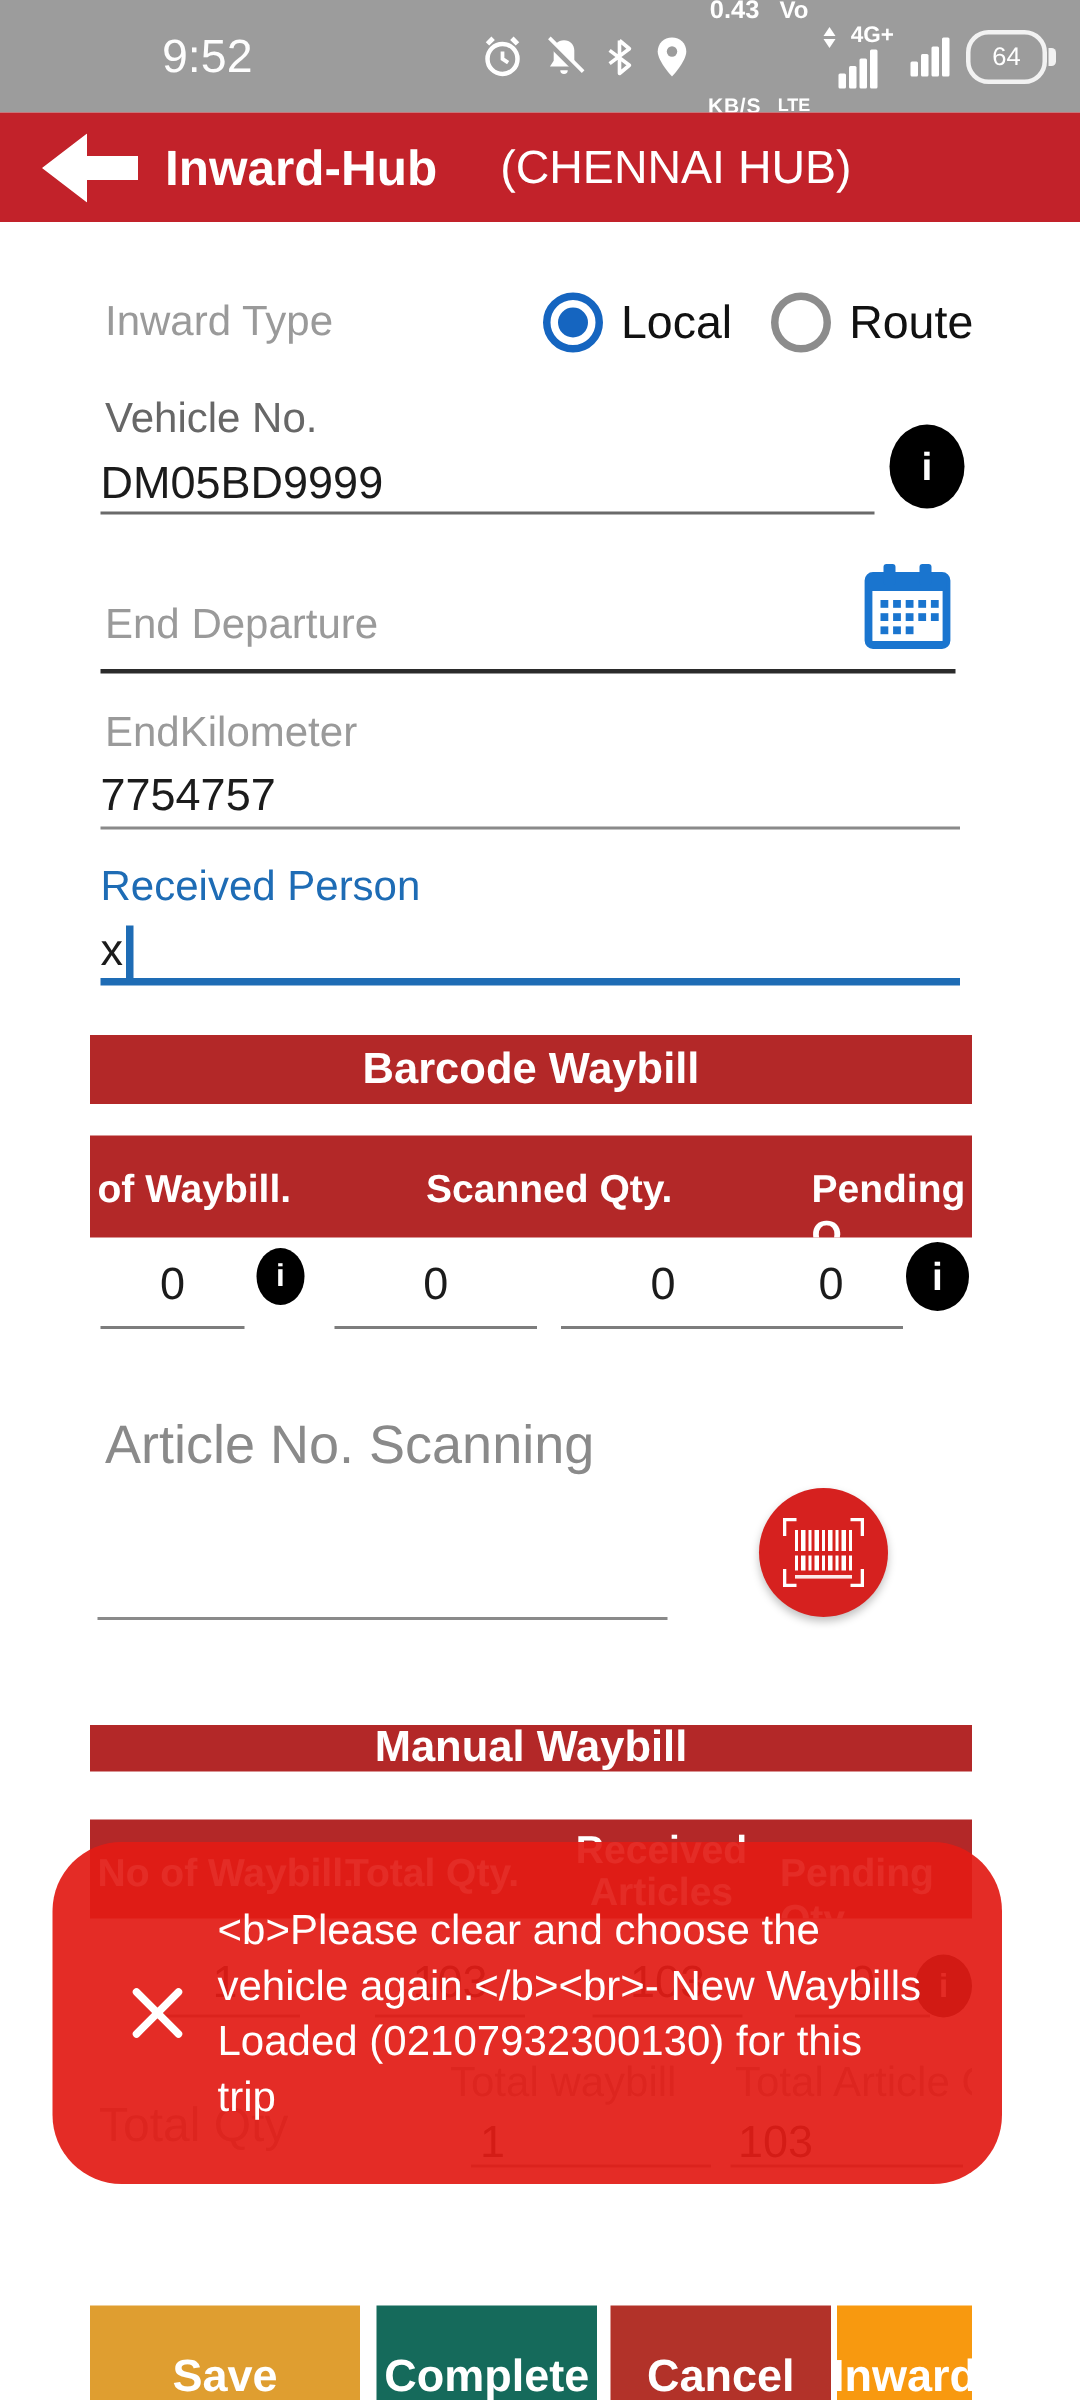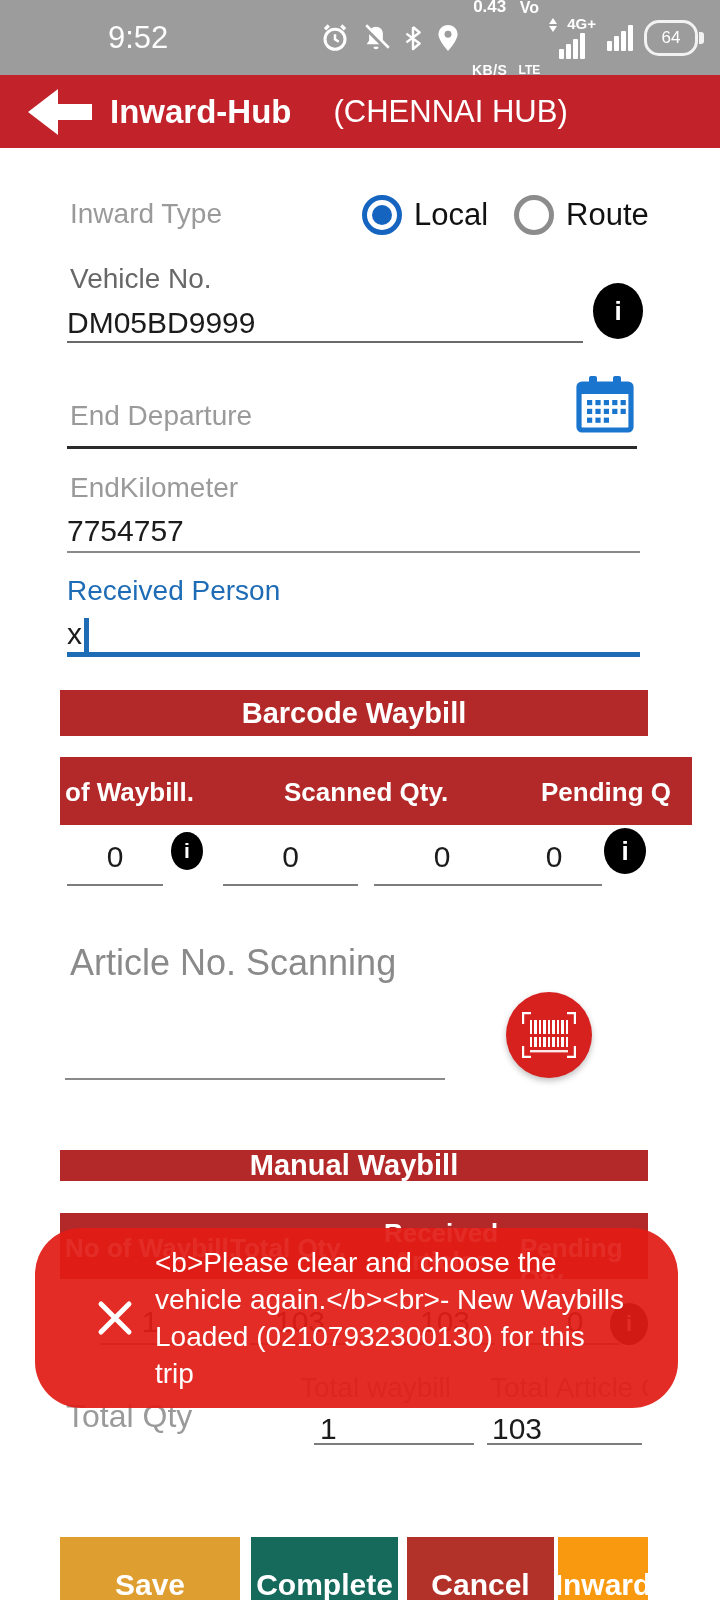--- a/index.html
+++ b/index.html
@@ -46,21 +46,21 @@
   .radio-lbl{font-size:31px;color:#111;}
   .cursor{display:inline-block;width:5px;height:36px;background:#1e6cb5;vertical-align:middle;margin-left:2px;}
   .infoicon{background:#000;border-radius:50%;display:flex;align-items:center;justify-content:center;color:#fff;font-weight:bold;font-size:26px;}
   
   .banner{left:60px;width:588px;display:flex;align-items:center;justify-content:center;color:#fff;font-weight:bold;font-size:29px;}
   .band{left:60px;width:588px;overflow:hidden;color:#fff;font-weight:bold;font-size:26px;}
   .band span{position:absolute;}
   
   .scan-btn{left:506px;top:992px;width:86px;height:86px;border-radius:50%;display:flex;align-items:center;justify-content:center;box-shadow:0 3px 6px rgba(0,0,0,.25);}
   
-  .toast{left:35px;top:1228px;width:633px;height:180px;border-radius:46px;z-index:10;display:flex;align-items:center;padding-left:10px;}
+  .toast{left:35px;top:1228px;width:633px;height:228px;border-radius:46px;z-index:10;display:flex;align-items:center;}
   .toast-x{margin-left:48px;width:44px;height:44px;flex:0 0 auto;display:flex;align-items:center;justify-content:center;}
   .toast-msg{margin-left:18px;width:505px;color:#fff;font-size:28px;line-height:37px;white-space:pre-line;}
   
   .bbtn{top:1537px;height:95px;display:flex;align-items:center;justify-content:center;color:#fff;font-weight:bold;font-size:30px;z-index:5;}
   .gray-txt{color:#9a9a9a;}
 </style>
 </head>
 <body>
 
 <div class="phone">
@@ -183,21 +183,21 @@
   <span class="abs val" style="left:67px;top:514px;">7754757</span>
   <div class="abs uline" style="left:67px;top:551px;width:573px;background:#8a8a8a;"></div>
 
   <span class="abs lbl lbl-blue" style="left:67px;top:575px;">Received Person</span>
   <span class="abs val" style="left:67px;top:617px;"><span>x</span><span class="cursor"></span></span>
   <div class="abs uline" style="left:67px;top:652px;width:573px;height:5px;background:#1e6cb5;"></div>
 
   <div class="abs banner" style="top: 690px; height: 46px; background: rgb(179, 40, 40);">
     <span>Barcode Waybill</span>
   </div>
-  <div class="abs band" style="top: 757px; height: 68px; background: rgb(179, 40, 40); padding-left: 44px;">
+  <div class="abs band" style="top: 757px; height: 68px; background: rgb(179, 40, 40);">
     <span style="left:5px;top:20px;">of Waybill.</span>
     <span style="left:224px;top:20px;">Scanned Qty.</span>
     <span style="left:481px;top:20px;">Pending Q</span>
   </div>
   <span class="abs val" style="left:67px;top:840px;width:96px;text-align:center;">0</span>
   <div class="abs uline" style="left:67px;top:884px;width:96px;"></div>
   <span class="abs infoicon" style="left:171px;top:832px;width:32px;height:38px;font-size:21px;">i</span>
   <span class="abs val" style="left:223px;top:840px;width:135px;text-align:center;">0</span>
   <div class="abs uline" style="left:223px;top:884px;width:135px;"></div>
   <span class="abs val" style="left:374px;top:840px;width:136px;text-align:center;">0</span>

